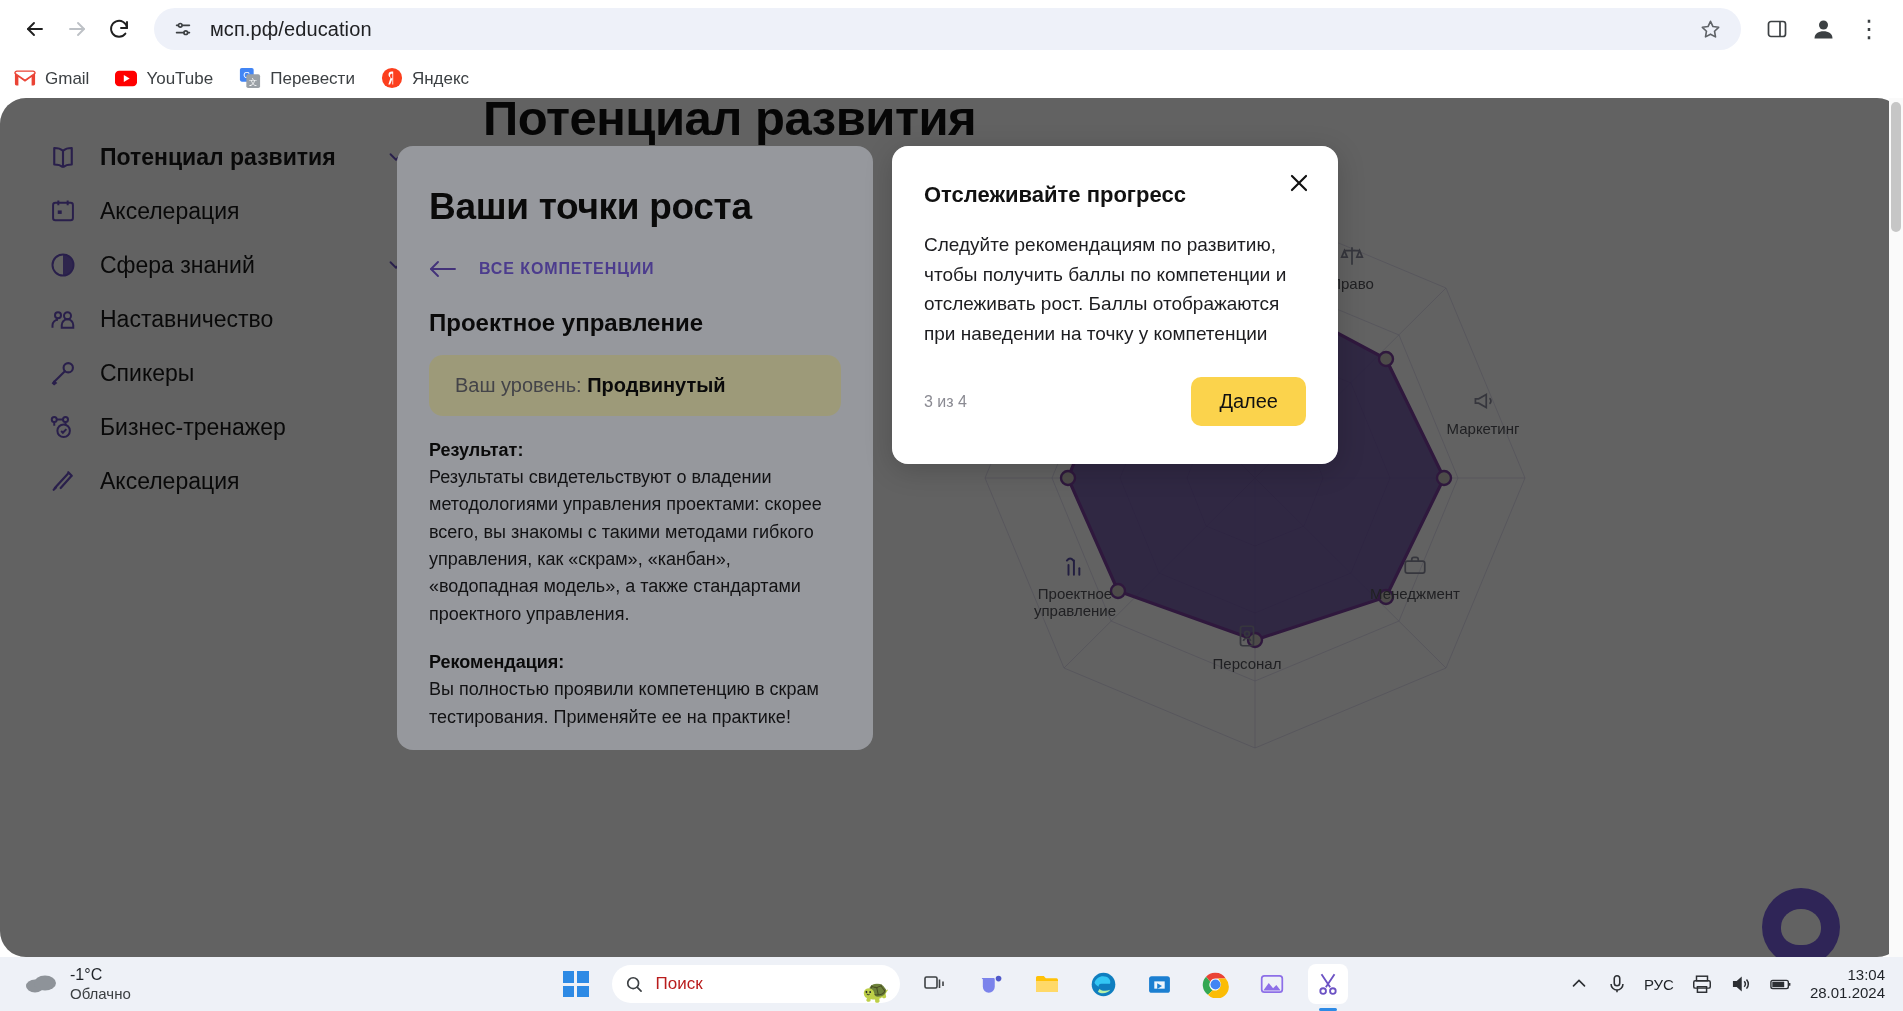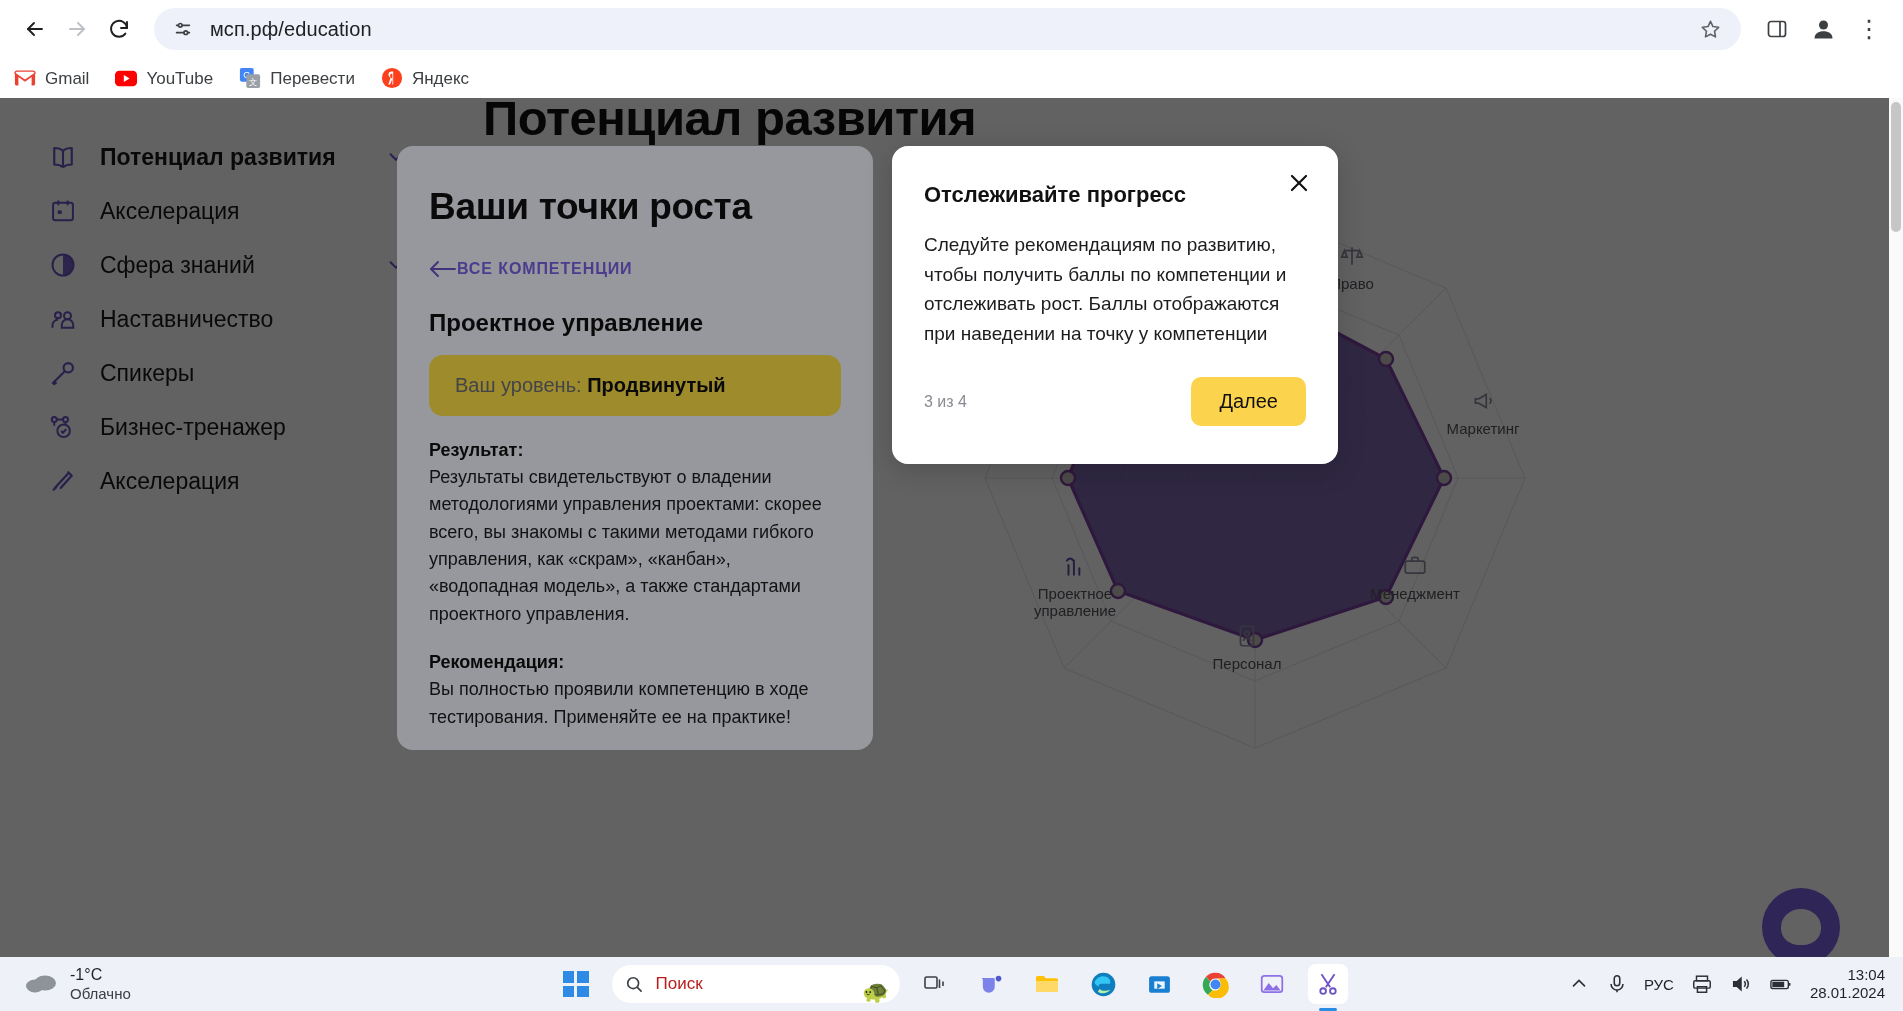--- a/index.html
+++ b/index.html
@@ -44,21 +44,21 @@
     position: absolute; left: 0; top: 58px; width: 1903px; height: 40px;
     background: #ffffff; display: flex; align-items: center; padding: 0 14px; gap: 26px;
   }
   .bm { display: flex; align-items: flex-end; gap: 9px; font-size: 17px; color: #3c4043; }
   .bm-ico { width: 22px; height: 22px; display: flex; align-items: center; justify-content: center; }
   .bm-label { white-space: nowrap; }
 
   
   .viewport {
     position: absolute; left: 0; top: 98px; width: 1903px; height: 859px;
-    background: #ffffff; overflow: hidden;
+    background: #ffffff; overflow: hidden; border-radius: 26px;
   }
   .page { position: absolute; inset: 0; background: #ffffff; }
 
   
   .page-title {
     position: absolute; left: 483px; top: -8px;
     font-size: 49px; font-weight: 700; color: #111; letter-spacing: -0.5px;
     white-space: nowrap;
   }
 
@@ -86,26 +86,26 @@
     border-radius: 50%; background: #7B61E4; display: flex; align-items: center; justify-content: center;
   }
   .chat-bubble .inner { width: 40px; height: 36px; background:#fff; border-radius: 50% 50% 45% 45%; }
 
   
   .growth-card {
     position: absolute; left: 397px; top: 48px; width: 476px; height: 604px;
     background: #F2F5FE; border-radius: 16px; padding: 40px 32px 0 32px; overflow: hidden;
   }
   .growth-title { font-size: 37px; font-weight: 700; color: #111; letter-spacing: -.3px; }
-  .back-row { display: flex; align-items: center; margin-top: 30px; }
+  .back-row { display: flex; align-items: center; gap: 22px; margin-top: 30px; }
   .back-arrow { color:#6C52C4; display:flex; }
   .back-text { font-size: 16px; font-weight: 700; letter-spacing: .9px; color: #7B61E4; }
   .comp-name { margin-top: 29px; font-size: 24px; font-weight: 700; color: #111; }
   .level-chip {
-    margin-top: 18px; background: #fde047; border-radius: 14px;
+    margin-top: 18px; background: #fef9c3; border-radius: 14px;
     padding: 19px 26px; font-size: 20px; color: #111;
   }
   .level-chip .lbl { color: #6e6e76; }
   .level-chip .val { font-weight: 700; }
   .sec-head { margin-top: 24px; font-size: 18px; font-weight: 700; color: #111; }
   .sec-body { margin-top: 3px; font-size: 18px; line-height: 1.52; color: #1d1d20; }
 
   
   .backdrop {
     position: absolute; inset: 0; background: rgba(0,0,0,0.38);
@@ -455,21 +455,21 @@
           <span class="back-text">ВСЕ КОМПЕТЕНЦИИ</span>
         </div>
         <div class="comp-name">Проектное управление</div>
         <div class="level-chip">
           <span class="lbl">Ваш уровень:</span>
           <span class="val">Продвинутый</span>
         </div>
         <div class="sec-head">Результат:</div>
         <div class="sec-body">Результаты свидетельствуют о владении методологиями управления проектами: скорее всего, вы знакомы с такими методами гибкого управления, как «скрам», «канбан», «водопадная модель», а также стандартами проектного управления.</div>
         <div class="sec-head">Рекомендация:</div>
-        <div class="sec-body">Вы полностью проявили компетенцию в ходе тестирования. Применяйте ее на практике!</div>
+        <div class="sec-body">Вы полностью проявили компетенцию в скрам тестирования. Применяйте ее на практике!</div>
       </div>
     </div>
 
     <svg class="backdrop" width="1903" height="859">
       <defs>
         <mask id="holes">
           <rect width="1903" height="859" fill="#fff"></rect>
           <rect x="397" y="48" width="476" height="604" rx="16" fill="#000"></rect>
           <rect x="892" y="48" width="446" height="318" rx="16" fill="#000"></rect>
         </mask>

